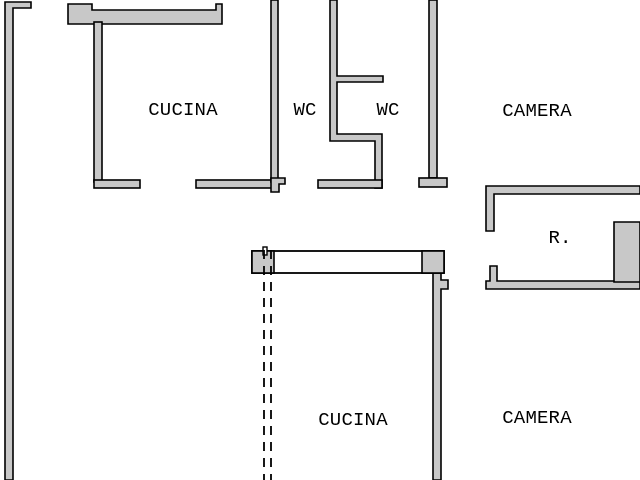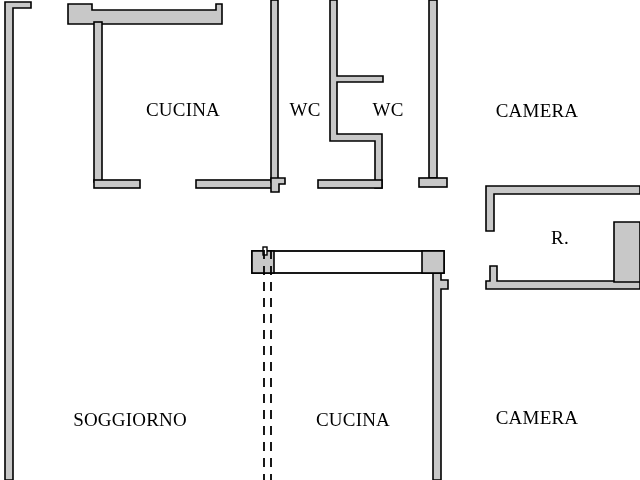--- a/index.html
+++ b/index.html
@@ -20,21 +20,21 @@
   }
   #plan-svg {
     position: absolute;
     left: 0;
     top: 0;
     display: block;
   }
   .room-label {
     position: absolute;
     color: #000000;
-    font-family: Liberation Serif, serif;
+    font-family: Liberation Mono, monospace;
     font-weight: 400;
     white-space: nowrap;
     transform: translate(-50%, -50%);
     letter-spacing: 0.2px;
     user-select: none;
   }
 </style>
 </head>
 <body>
 
@@ -119,19 +119,18 @@
   <div class="room-label" style="left:183px; top:110px; font-size:19px;">CUCINA</div>
 
   <div class="room-label" style="left:305px; top:110px; font-size:19px;">WC</div>
 
   <div class="room-label" style="left:388px; top:110px; font-size:19px;">WC</div>
 
   <div class="room-label" style="left:537px; top:111px; font-size:19px;">CAMERA</div>
 
   <div class="room-label" style="left:560px; top:238px; font-size:19px;">R.</div>
 
-  <div class="room-label" style="left:130px; top:420px; font-size:19px;">SOGGIORNO</div>
 
   <div class="room-label" style="left:353px; top:420px; font-size:19px;">CUCINA</div>
 
   <div class="room-label" style="left:537px; top:418px; font-size:19px;">CAMERA</div>
 
 </div>
 
 </body></html>

